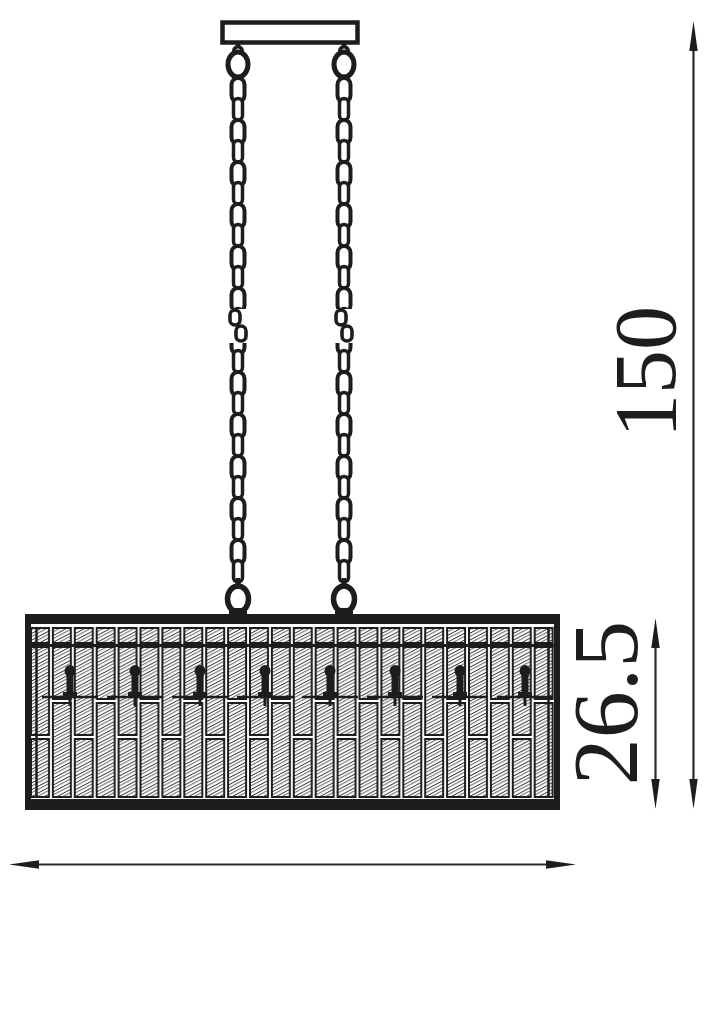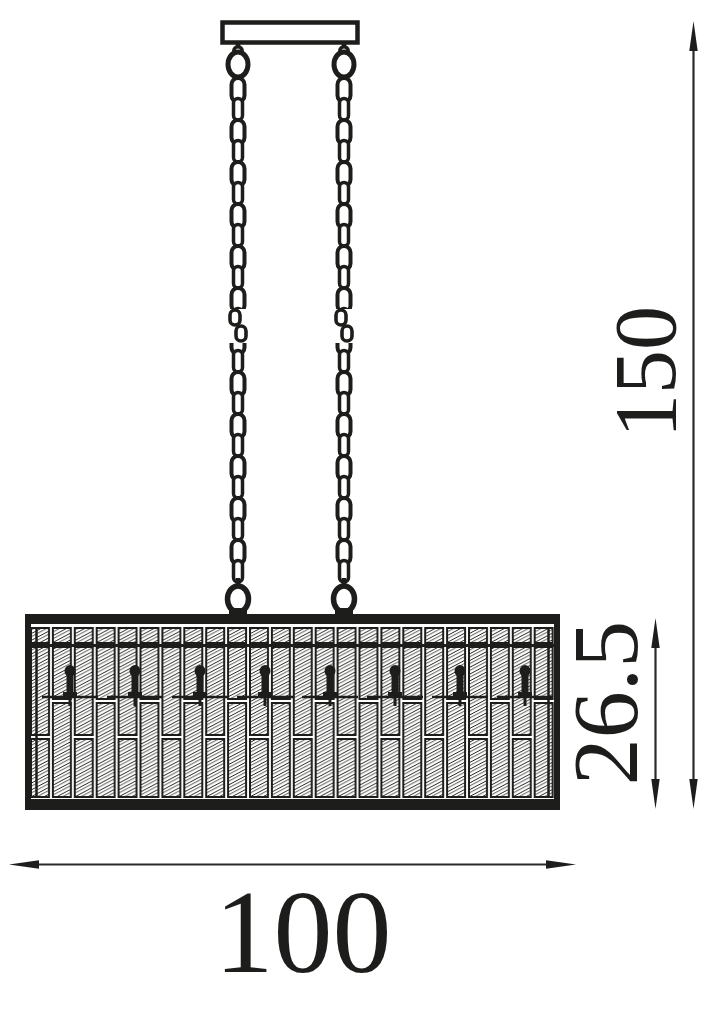--- a/index.html
+++ b/index.html
@@ -154,15 +154,14 @@
       <polygon points="689.3,779 697.7,779 693.5,809"></polygon>
       <polygon points="651.3,648 659.7,648 655.5,618"></polygon>
       <polygon points="651.3,779 659.7,779 655.5,809"></polygon>
       <polygon points="39,860.3 39,868.7 9,864.5"></polygon>
       <polygon points="546,860.3 546,868.7 576,864.5"></polygon>
     </g>
   </svg>
 
   <div class="dim rot dim-150">150</div>
   <div class="dim rot dim-265">26.5</div>
-  <div class="dim dim-100">100</div>
 
 </div>
 
 </body></html>

